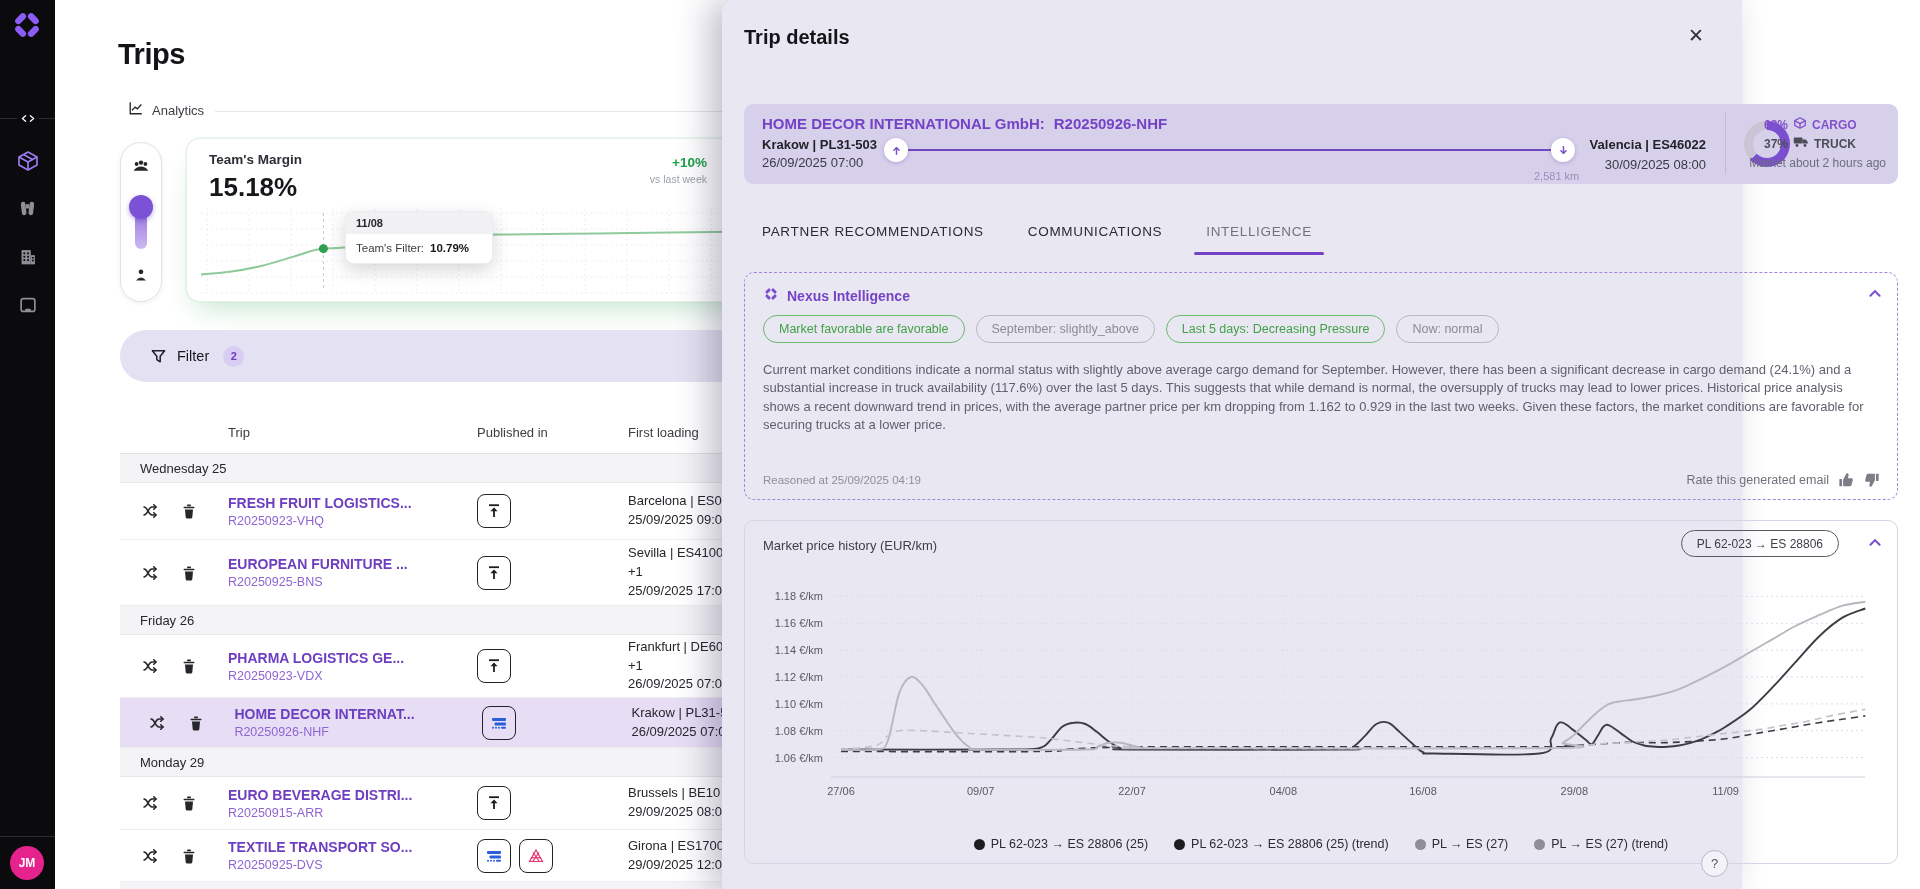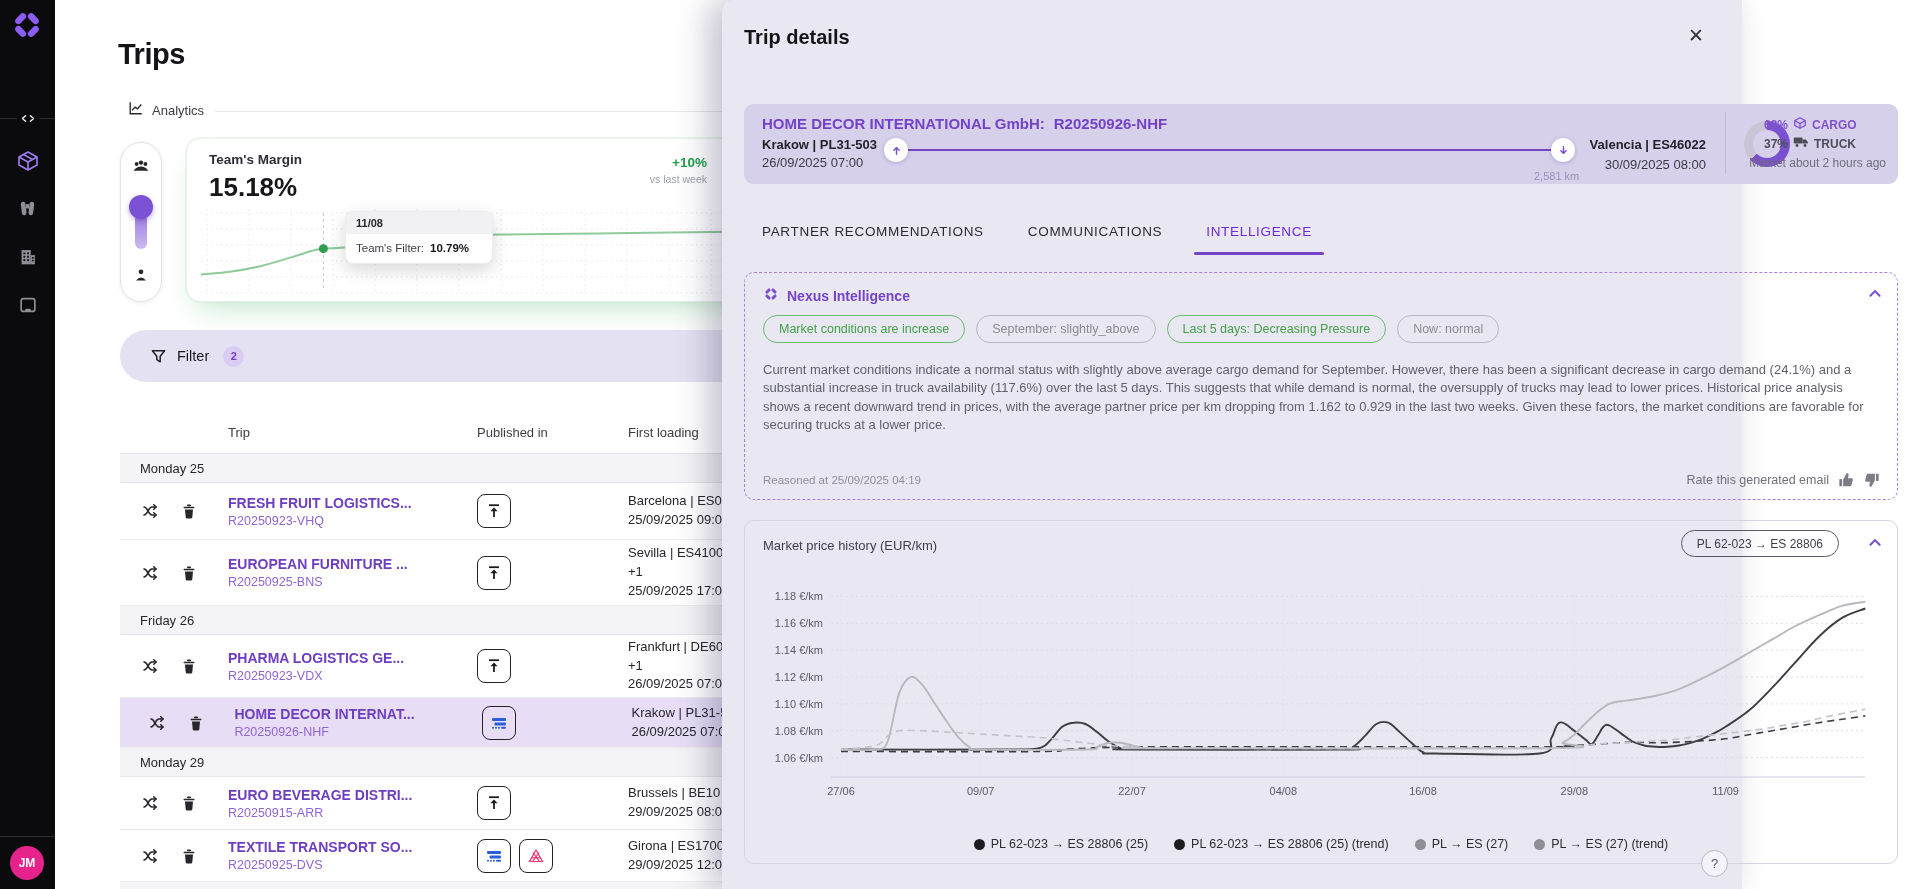--- a/index.html
+++ b/index.html
@@ -86,21 +86,21 @@
   .rc-donut .hole { position:absolute; inset:9px; border-radius:50%; background:#d7d0eb; }
   .rc-market { position:absolute; right:12px; top:11px; width:128px; }
   .rc-mrow { display:flex; align-items:center; gap:5px; font-size:12px; font-weight:700; height:19px; }
   .rc-mrow .pct { width:30px; text-align:right; }
   .rc-mrow.cargo { color:#8152cc; }
   .rc-mrow.truck { color:#4c4c58; }
   .rc-updated { position:absolute; right:12px; top:52px; font-size:12px; color:#6e6e7a; white-space:nowrap; }
 
   .tabs { position:absolute; left:40px; top:224px; display:flex; gap:44px; }
   .tab { position:relative; font-size:13.5px; letter-spacing:.05em; color:#2b2b33; cursor:pointer; padding-bottom:4px; }
-  .tab.active { color:#6d28d9; }
+  .tab.active { color:#737373; }
   .tab.active::after { content:""; position:absolute; left:-12px; right:-12px; bottom:-12px; height:3px; background:#7443c5; border-radius:2px; }
 
   .nexus-panel { position:absolute; left:22px; top:272px; width:1154px; height:228px; border:1px dashed #a584de; border-radius:10px; }
   .np-head { position:absolute; left:18px; top:13px; display:flex; align-items:center; gap:8px; font-size:14px; font-weight:700; color:#7443c5; }
   .np-collapse { position:absolute; right:14px; top:13px; width:16px; height:16px; cursor:pointer; }
   .np-chips { position:absolute; left:18px; top:42px; display:flex; gap:11px; }
   .chip { height:28px; display:flex; align-items:center; padding:0 15px; border-radius:15px; font-size:12.5px; border:1.5px solid; background:transparent; cursor:default; }
   .chip.green { color:#43a047; border-color:#69bb6d; }
   .chip.gray { color:#8b8b94; border-color:#b8b8c1; }
   .np-body { position:absolute; left:18px; top:88px; width:1116px; font-size:13px; line-height:1.42; color:#5f5f6d; }
@@ -279,21 +279,21 @@
       <span class="filter-badge">2</span>
     </div>
 
     <div class="trips-table">
       <div class="thead">
         <span class="th-trip">Trip</span>
         <span class="th-pub">Published in</span>
         <span>First loading</span>
       </div>
 
-      <div class="group-band">Monday 25</div>
+      <div class="group-band">Wednesday 25</div>
 
       <div class="trow" style="min-height:57px">
         <div class="c-actions">
           <span class="icon-btn">
               <svg viewBox="0 0 18 18" fill="none" stroke="#26262b" stroke-width="1.6" stroke-linecap="round" stroke-linejoin="round">
                 <path d="M2 13 C6 13 6 5 10 5 H14"></path>
                 <path d="M14 5 L11.8 2.8 M14 5 L11.8 7.2"></path>
                 <path d="M2 5 C6 5 6 13 10 13 H14"></path>
                 <path d="M14 13 L11.8 10.8 M14 13 L11.8 15.2"></path>
               </svg>
@@ -610,21 +610,21 @@
           </svg>
         </span>
         <span>Nexus Intelligence</span>
       </div>
       <span class="np-collapse">
         <svg viewBox="0 0 14 14" fill="none" stroke="#7b4fd0" stroke-width="1.8" stroke-linecap="round" width="16" height="16">
             <path d="M3 8.5 L7 4.5 L11 8.5"></path>
           </svg>
       </span>
       <div class="np-chips">
-        <span class="chip green">Market conditions are increase</span>
+        <span class="chip green">Market favorable are favorable</span>
         <span class="chip gray">September: slightly_above</span>
         <span class="chip green">Last 5 days: Decreasing Pressure</span>
         <span class="chip gray">Now: normal</span>
       </div>
       <p class="np-body">Current market conditions indicate a normal status with slightly above average cargo demand for September. However, there has been a significant decrease in cargo demand (24.1%) and a substantial increase in truck availability (117.6%) over the last 5 days. This suggests that while demand is normal, the oversupply of trucks may lead to lower prices. Historical price analysis shows a recent downward trend in prices, with the average partner price per km dropping from 1.162 to 0.929 in the last two weeks. Given these factors, the market conditions are favorable for securing trucks at a lower price.</p>
       <div class="np-reasoned">Reasoned at 25/09/2025 04:19</div>
       <div class="np-rate">
         <span class="np-rate-label">Rate this generated email</span>
         <span class="thumb">
           <svg viewBox="0 0 20 20" fill="#7d7d87" width="18" height="18">

